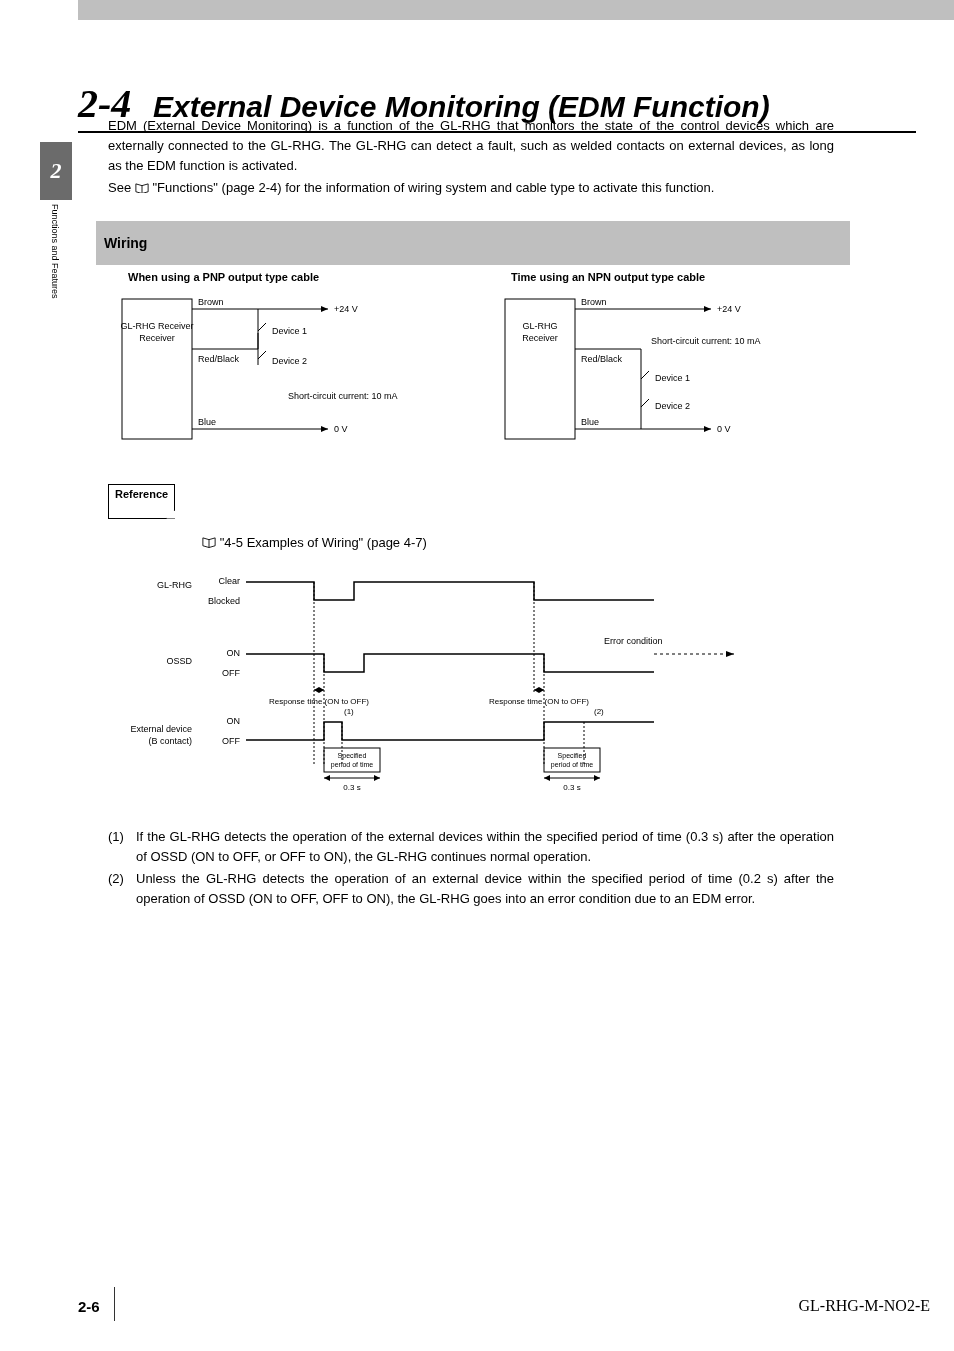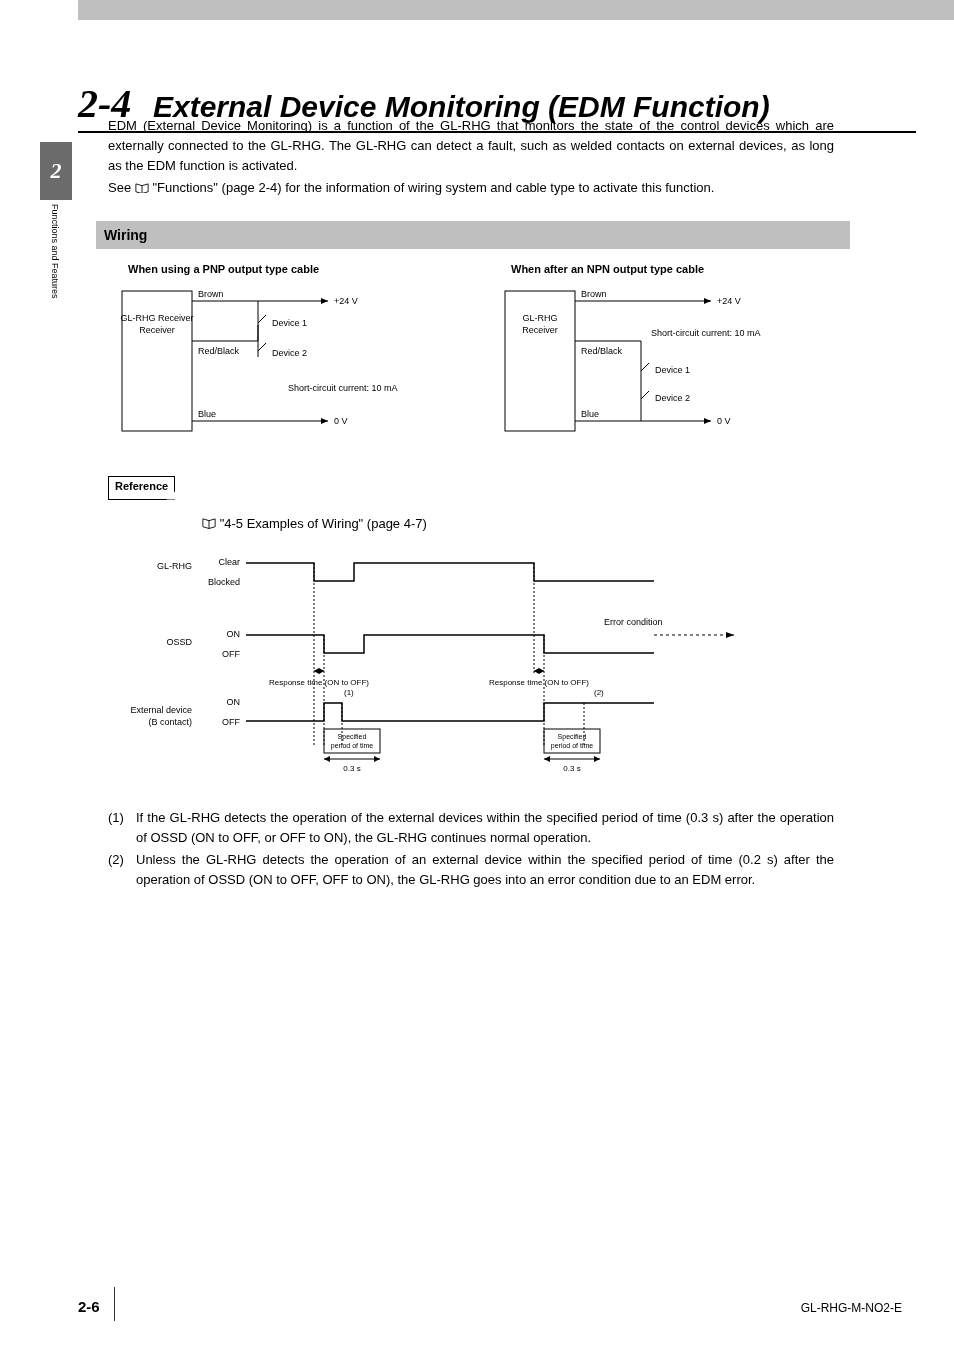--- a/index.html
+++ b/index.html
@@ -86,48 +86,48 @@
   .book-icon {
     display: inline-block;
     width: 14px;
     height: 11px;
     vertical-align: -1px;
   }
   .sub-heading {
     background: #bfbfbf;
     font-weight: bold;
     font-size: 14px;
-    padding: 6px 8px;
+    padding: 14px 8px;
     margin-top: 22px;
     margin-left: -12px;
     width: 738px;
   }
   .diagrams {
     display: flex;
     gap: 40px;
-    margin-top: 14px;
+    margin-top: 6px;
   }
   .diagram-col {
     flex: 1;
   }
   .diag-title {
     font-weight: bold;
     font-size: 11px;
     margin-bottom: 6px;
     margin-left: 20px;
   }
   .reference-row {
     display: flex;
     margin-top: 22px;
   }
   .reference-box {
     border: 1px solid #000;
     font-size: 11px;
     font-weight: bold;
-    padding: 3px 6px 5px 6px;
+    padding: 3px 6px 16px 6px;
     position: relative;
     height: 14px;
     margin-right: 14px;
     white-space: nowrap;
   }
   .reference-box::after {
     content: "";
     position: absolute;
     right: -1px;
     bottom: -1px;
@@ -169,22 +169,23 @@
   .footer-page {
     position: absolute;
     bottom: 36px;
     left: 78px;
     font-weight: bold;
     font-size: 15px;
   }
   .footer-doc {
     position: absolute;
     bottom: 36px;
-    right: 52px;
-    font-size: 12px;
+    right: 24px;
+    font-size: 16px;
+    font-family: Liberation Serif, serif;
   }
   .footer-line-v {
     position: absolute;
     bottom: 30px;
     left: 114px;
     width: 1px;
     height: 34px;
     background: #333;
   }
 </style>
@@ -242,21 +243,21 @@
         <text x="164" y="75" font-size="9">Device 2</text>
         <text x="180" y="110" font-size="9">Short-circuit current: 10 mA</text>
 
         <line x1="84" y1="140" x2="220" y2="140" stroke="#000"></line>
         <polygon points="220,140 213,137 213,143" fill="#000"></polygon>
         <text x="90" y="136" font-size="9">Blue</text>
         <text x="226" y="143" font-size="9">0 V</text>
       </svg>
     </div>
     <div class="diagram-col">
-      <div class="diag-title">When after an NPN output type cable</div>
+      <div class="diag-title">Time using an NPN output type cable</div>
       <svg width="340" height="170">
         <rect x="14" y="10" width="70" height="140" fill="none" stroke="#000"></rect>
         <text x="49" y="40" font-size="9" text-anchor="middle">GL-RHG</text>
         <text x="49" y="52" font-size="9" text-anchor="middle">Receiver</text>
 
         <line x1="84" y1="20" x2="220" y2="20" stroke="#000"></line>
         <polygon points="220,20 213,17 213,23" fill="#000"></polygon>
         <text x="90" y="16" font-size="9">Brown</text>
         <text x="226" y="23" font-size="9">+24 V</text>
 

